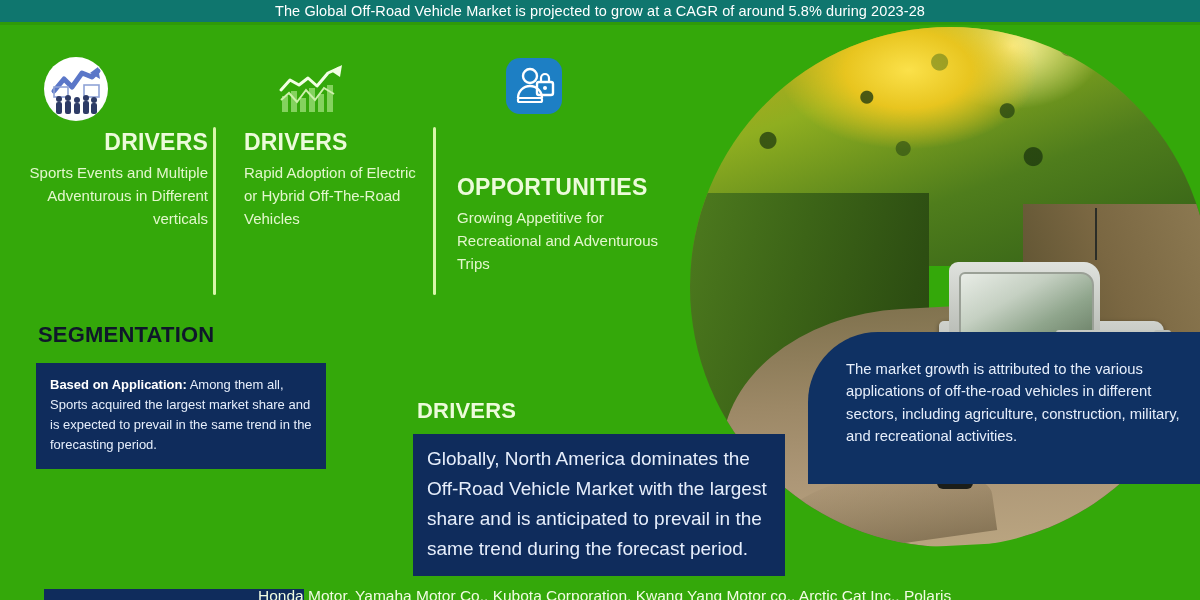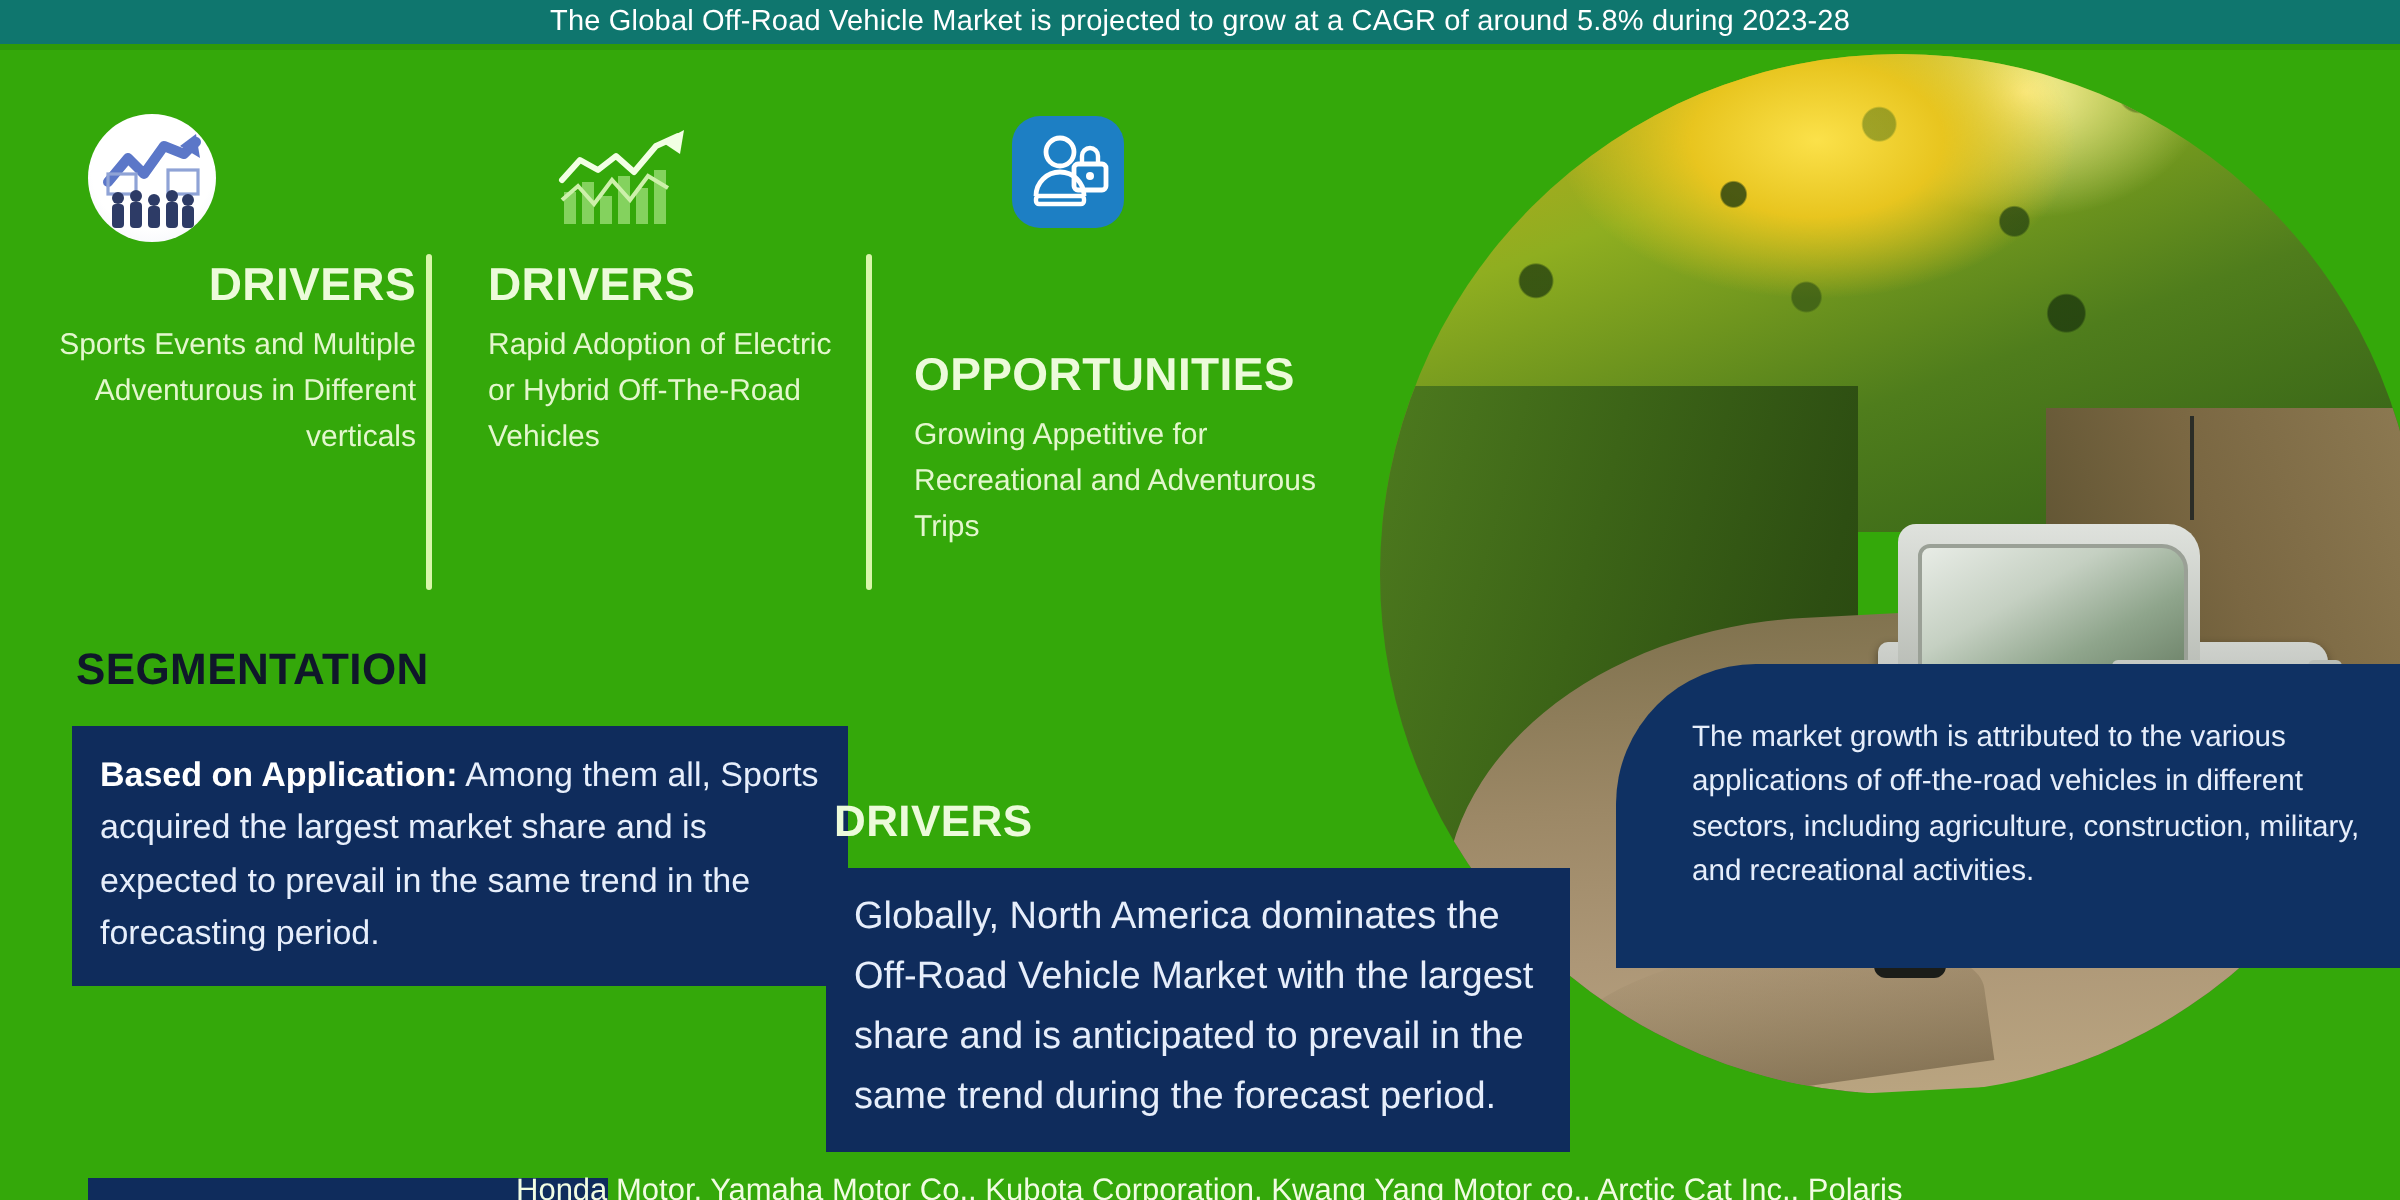--- a/index.html
+++ b/index.html
@@ -163,24 +163,24 @@
   .col-drivers{left:18px;top:131px;width:190px;text-align:right;}
   .col-trends{left:244px;top:131px;width:180px;}
   .col-opportunities{left:457px;top:131px;width:215px;margin-top:45px;}
 
   
   .seg-head{
     position:absolute;left:38px;top:322px;
     font-size:22px;font-weight:bold;color:#0f172a;letter-spacing:.2px;
   }
   .seg-box{
-    position:absolute;left:36px;top:363px;width:388px;
+    position:absolute;left:36px;top:363px;width:290px;
     background:#0f2c5c;color:#e6eefb;
     padding:12px 14px 13px 14px;box-sizing:border-box;
-    font-size:17px;line-height:1.55;
+    font-size:13px;line-height:1.55;
   }
   .seg-box b{color:#ffffff;}
 
   
   .reg-head{
     position:absolute;left:417px;top:398px;
     font-size:22px;font-weight:bold;color:#ecfbda;letter-spacing:.2px;
   }
   .reg-box{
     position:absolute;left:413px;top:434px;width:372px;

